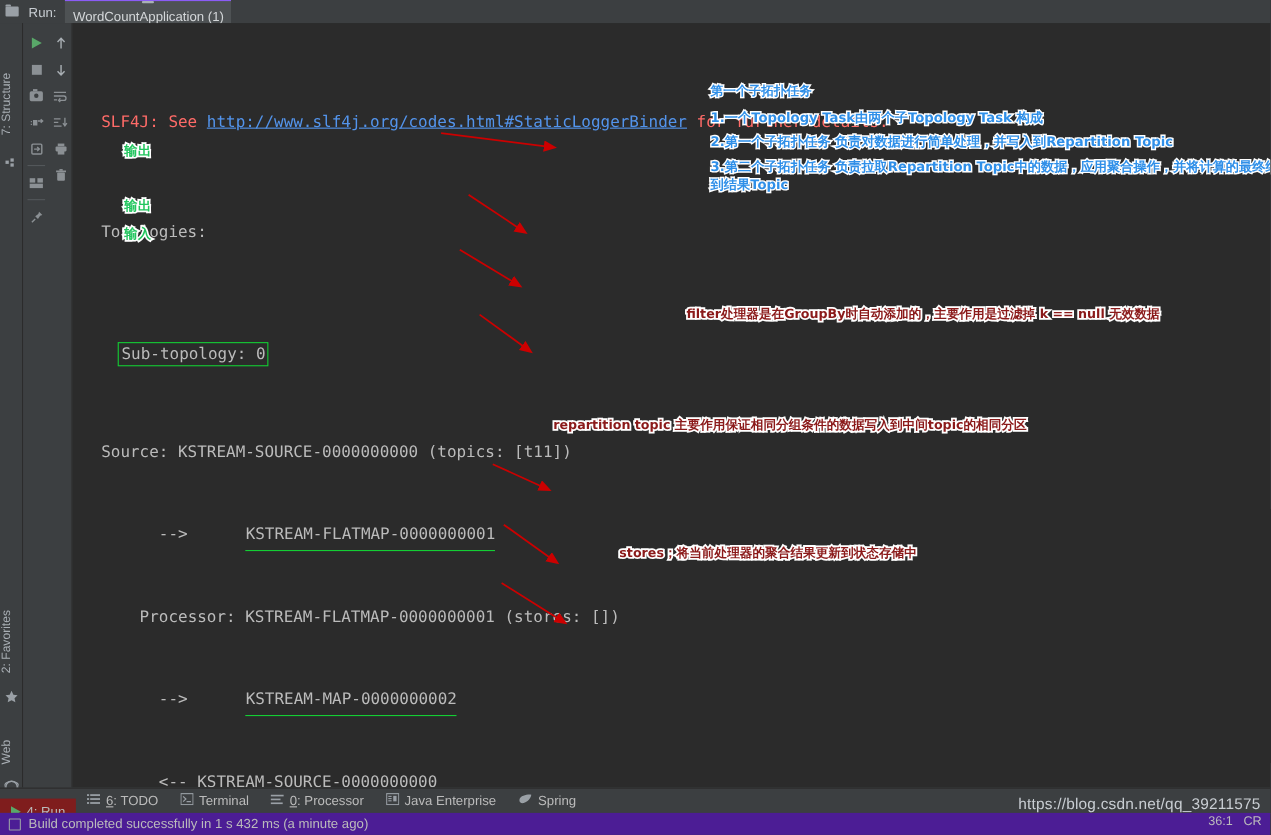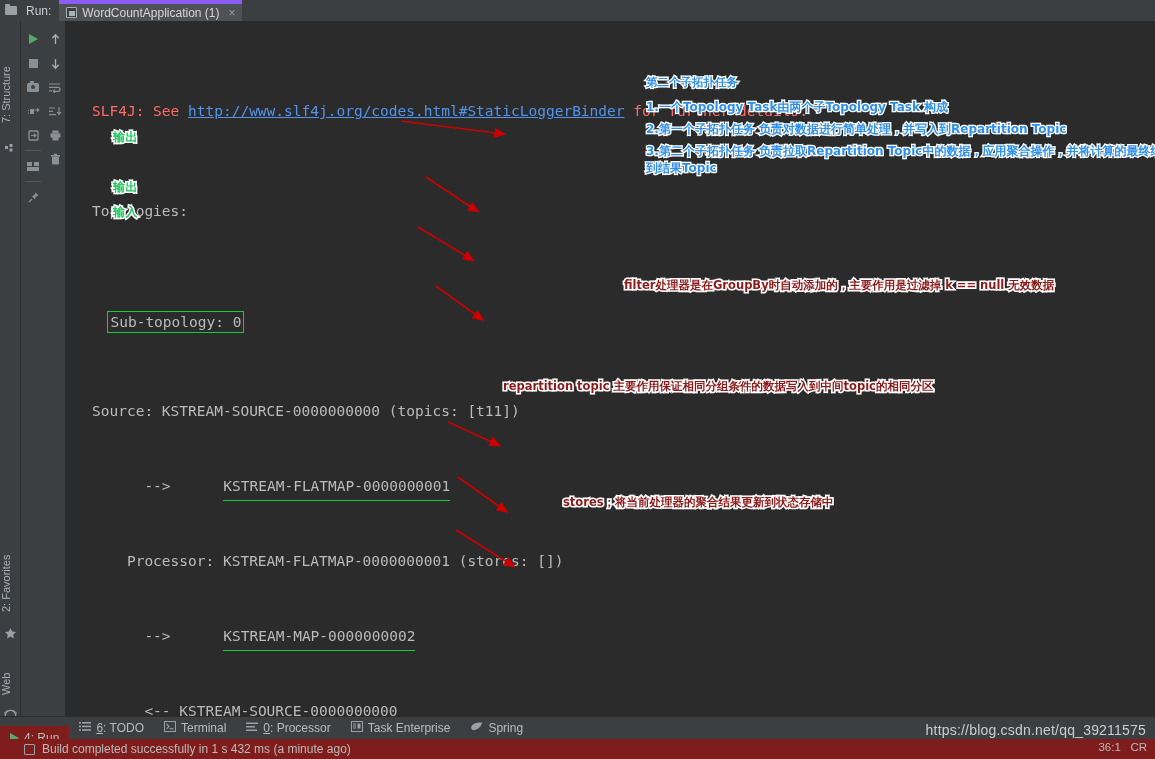--- a/index.html
+++ b/index.html
@@ -26,21 +26,22 @@
   .folder-glyph:before {
     content: ""; position: absolute; left: 0; top: -2px; width: 5px; height: 2px;
     background: #9aa0a6; border-radius: 1px 1px 0 0;
   }
   .run-label {
     color: #c8cdd2; font-size: 12px; padding: 0 8px 0 4px;
   }
   .tab-active {
     height: 21px; display: flex; align-items: center; gap: 5px;
     background: #4e5254; padding: 0 6px 0 7px; color: #d4d7d9; font-size: 12px;
-    border-top: 4px solid #8b5cf6;
+    border-top: 1px solid #8b5cf6;
+    flex-direction: column;
   }
   .tab-icon {
     width: 11px; height: 11px; border: 1.4px solid #a9b0b5; border-radius: 1px;
     position: relative; background: #3c3f41;
   }
   .tab-icon:before {
     content: ""; position: absolute; left: 1.5px; top: 2.5px; right: 1.5px; bottom: 1.5px;
     background: #a9b0b5;
   }
   .tab-close { color: #9299a0; font-size: 12px; margin-left: 4px; }
@@ -145,22 +146,22 @@
   .statusstrip {
     position: absolute; left: 0; top: 716px; width: 1155px; height: 23px;
     background: #3c3f41; border-top: 1px solid #2b2b2b;
     display: flex; align-items: center; font-size: 12px; color: #bbbbbb;
   }
   .sitem { display: flex; align-items: center; gap: 5px; padding: 0 10px; height: 23px; }
   .sitem.active { background: #7f1d1d; margin-top: 19px; }
   .sitem u { text-decoration: underline; }
   .statusbar {
     position: absolute; left: 0; top: 739px; width: 1155px; height: 20px;
-    background: #7f1d1d; display: flex; align-items: center;
-    font-size: 12px; color: #bbbbbb; padding-left: 24px; gap: 7px;
+    background: #4c1d95; display: flex; align-items: center;
+    font-size: 12px; color: #bbbbbb; padding-left: 8px; gap: 7px;
   }
   .sq-icon {
     width: 11px; height: 11px; border: 1.3px solid #9aa0a6; border-radius: 1px;
   }
   .pos-info {
     position: absolute; right: 8px; top: 741px; font-size: 11.5px; color: #bbbbbb;
   }
   .watermark {
     position: absolute; right: 9px; top: 722px;
     font-size: 14px; color: #c9ced3; letter-spacing: .2px;
@@ -355,21 +356,21 @@
     <div class="cnbadge" style="left:47px; top:108px">
       <span>输出</span>
     </div>
     <div class="cnbadge" style="left:47px; top:158px">
       <span>输出</span>
     </div>
     <div class="cnbadge" style="left:47px; top:183px">
       <span>输入</span>
     </div>
 
-    <div class="anno anno-blue" style="left:580px; top:54px; font-size:11.5px">第二个子拓扑任务</div>
+    <div class="anno anno-blue" style="left:580px; top:54px; font-size:11.5px">第一个子拓扑任务</div>
     <div class="anno anno-blue" style="left:580px; top:78px">1.一个Topology Task由两个子Topology Task 构成</div>
     <div class="anno anno-blue" style="left:580px; top:100px">2.第一个子拓扑任务 负责对数据进行简单处理，并写入到Repartition Topic</div>
     <div class="anno anno-blue" style="left:580px; top:122px">3.第二个子拓扑任务 负责拉取Repartition Topic中的数据，应用聚合操作，并将计算的最终结果写出</div>
     <div class="anno anno-blue" style="left:580px; top:139px">到结果Topic</div>
 
     <div class="anno anno-red" style="left:558px; top:257px">filter处理器是在GroupBy时自动添加的，主要作用是过滤掉 k == null 无效数据</div>
     <div class="anno anno-red" style="left:437px; top:358px">repartition topic 主要作用保证相同分组条件的数据写入到中间topic的相同分区</div>
     <div class="anno anno-red" style="left:497px; top:474px">stores；将当前处理器的聚合结果更新到状态存储中</div>
 
   </div>
@@ -421,21 +422,21 @@
         <svg width="12" height="11" viewBox="0 0 12 11">
           <rect x="0.5" y="0.5" width="11" height="10" fill="none" stroke="#9aa0a6" stroke-width="1"></rect>
           <g fill="#9aa0a6">
               <rect x="2" y="2.5" width="3" height="1"></rect>
               <rect x="2" y="4.5" width="3" height="1"></rect>
           <rect x="2" y="6.5" width="3" height="1"></rect>
               <rect x="6.5" y="2.5" width="3" height="5"></rect>
             </g>
         </svg>
       </span>
-      <span>Task Enterprise</span>
+      <span>Java Enterprise</span>
     </div>
     <div class="sitem">
       <span>
         <svg width="13" height="11" viewBox="0 0 13 11">
           <path d="M12 1.5 C9 1 2 2 1.2 6 C0.8 8.2 3 9.6 5 9 C8.5 8 11.5 5 12 1.5 Z" fill="#9aa0a6"></path>
         </svg>
       </span>
       <span>Spring</span>
     </div>
   </div>

